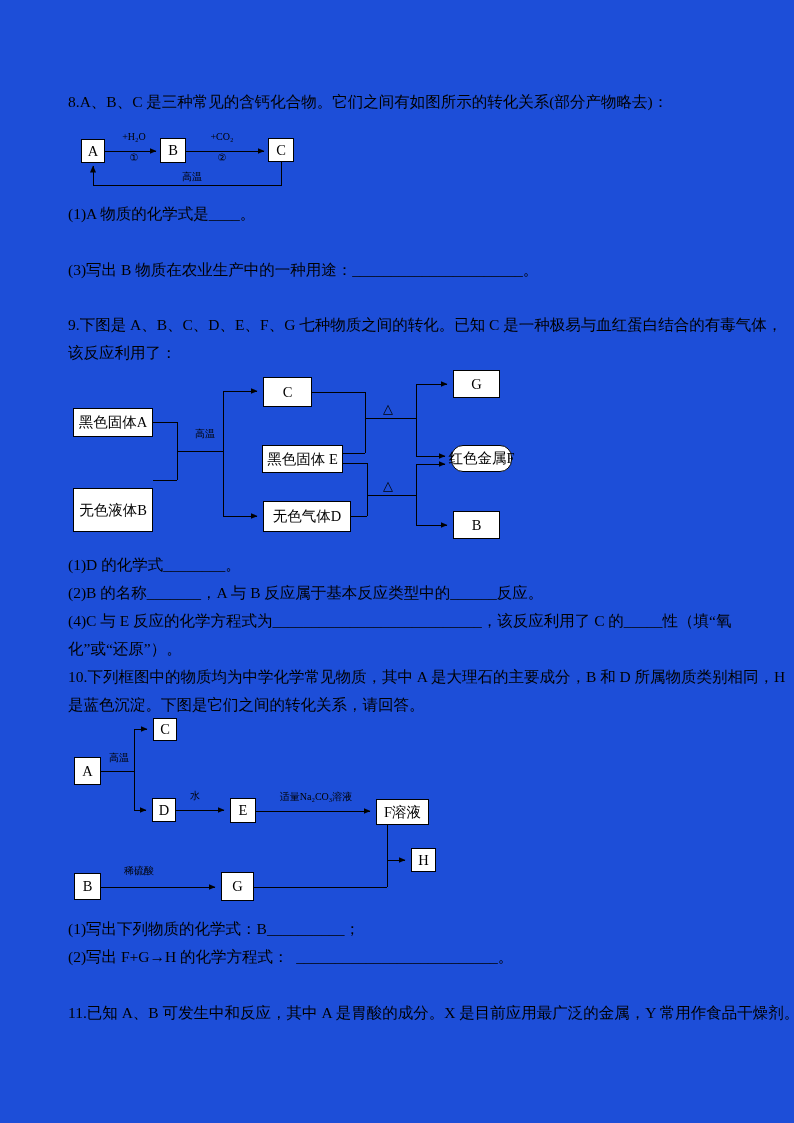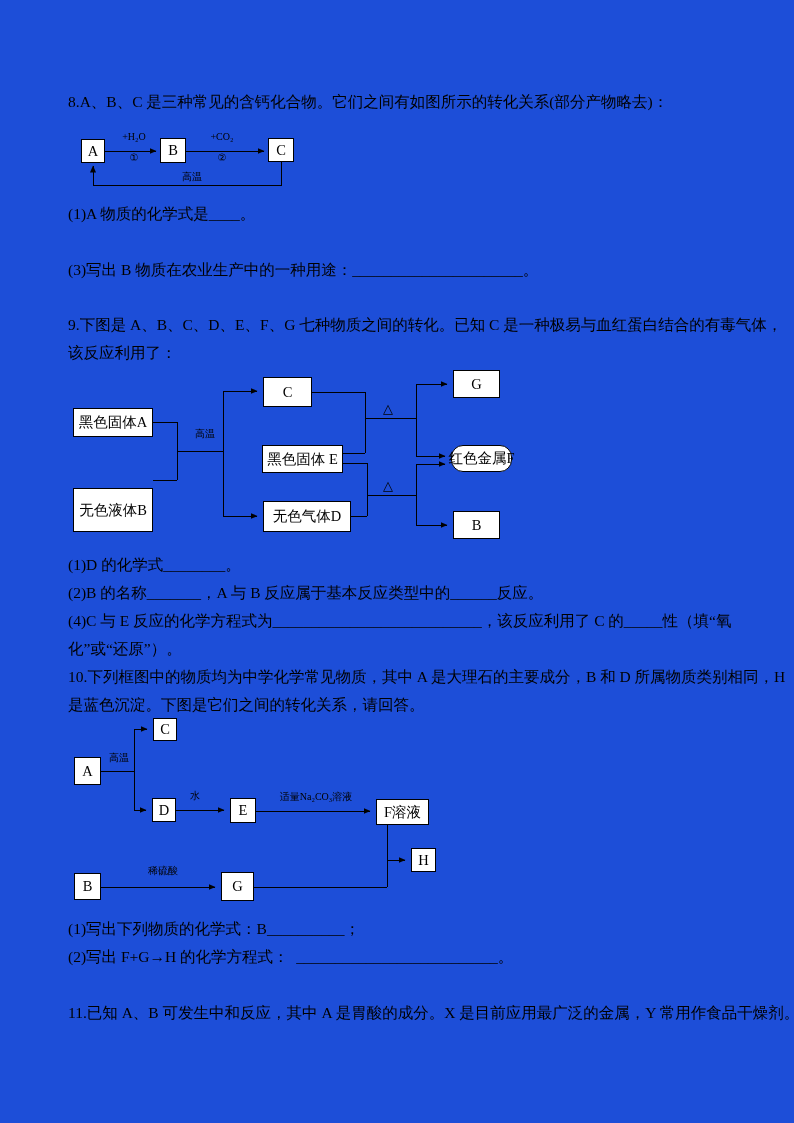--- a/index.html
+++ b/index.html
@@ -131,21 +131,21 @@
     <div class="dbox" style="left:4px;top:41px;width:27px;height:28px;">A</div>
     <div class="dbox" style="left:82px;top:82px;width:24px;height:24px;">D</div>
     <div class="dbox" style="left:160px;top:82px;width:26px;height:25px;">E</div>
     <div class="dbox" style="left:306px;top:83px;width:53px;height:26px;">F溶液</div>
     <div class="dbox" style="left:341px;top:132px;width:25px;height:24px;">H</div>
     <div class="dbox" style="left:4px;top:157px;width:27px;height:27px;">B</div>
     <div class="dbox" style="left:151px;top:156px;width:33px;height:29px;">G</div>
     <div class="dlabel" style="left:31px;top:35px;width:36px;">高温</div>
     <div class="dlabel" style="left:110px;top:73px;width:30px;">水</div>
     <div class="dlabel" style="left:186px;top:74px;width:120px;">适量Na₂CO₃溶液</div>
-    <div class="dlabel" style="left:68px;top:148px;width:50px;">稀硫酸</div>
+    <div class="dlabel" style="left:44px;top:148px;width:50px;">稀硫酸</div>
   </div>
 
   <div class="line" style="top:920px">(1)写出下列物质的化学式：B__________；</div>
   <div class="line" style="top:948px">(2)写出 F+G→H 的化学方程式：  __________________________。</div>
 
   <div class="line" style="top:1004px">11.已知 A、B 可发生中和反应，其中 A 是胃酸的成分。X 是目前应用最广泛的金属，Y 常用作食品干燥剂。</div>
 
 </div>
 
 </body></html>

